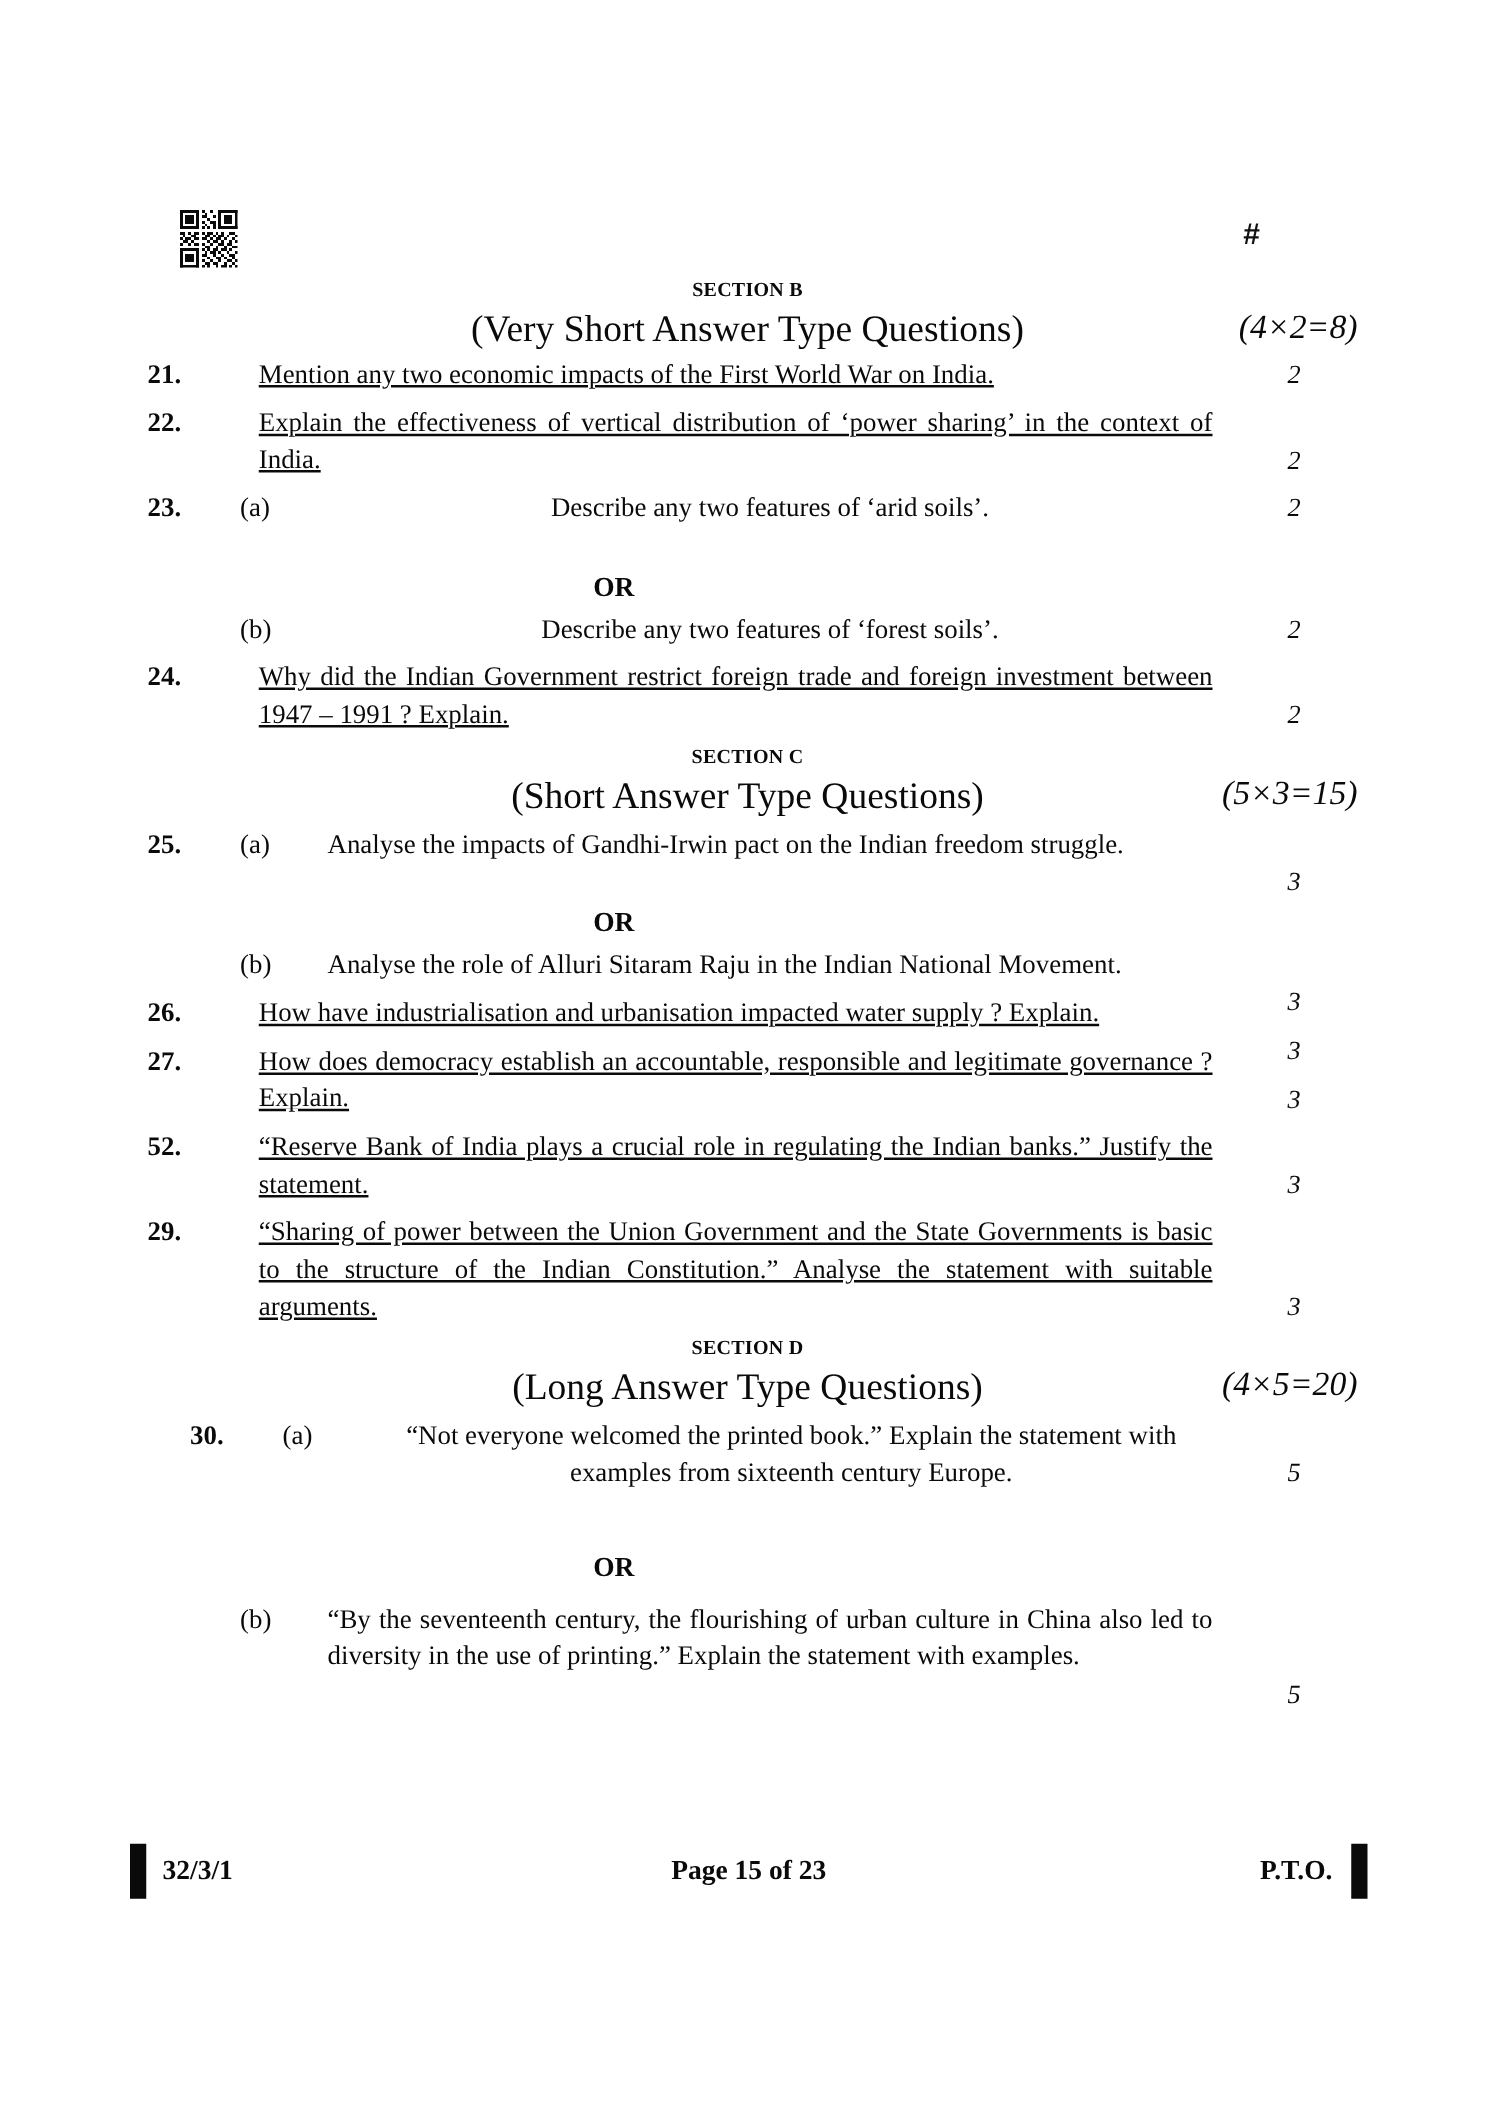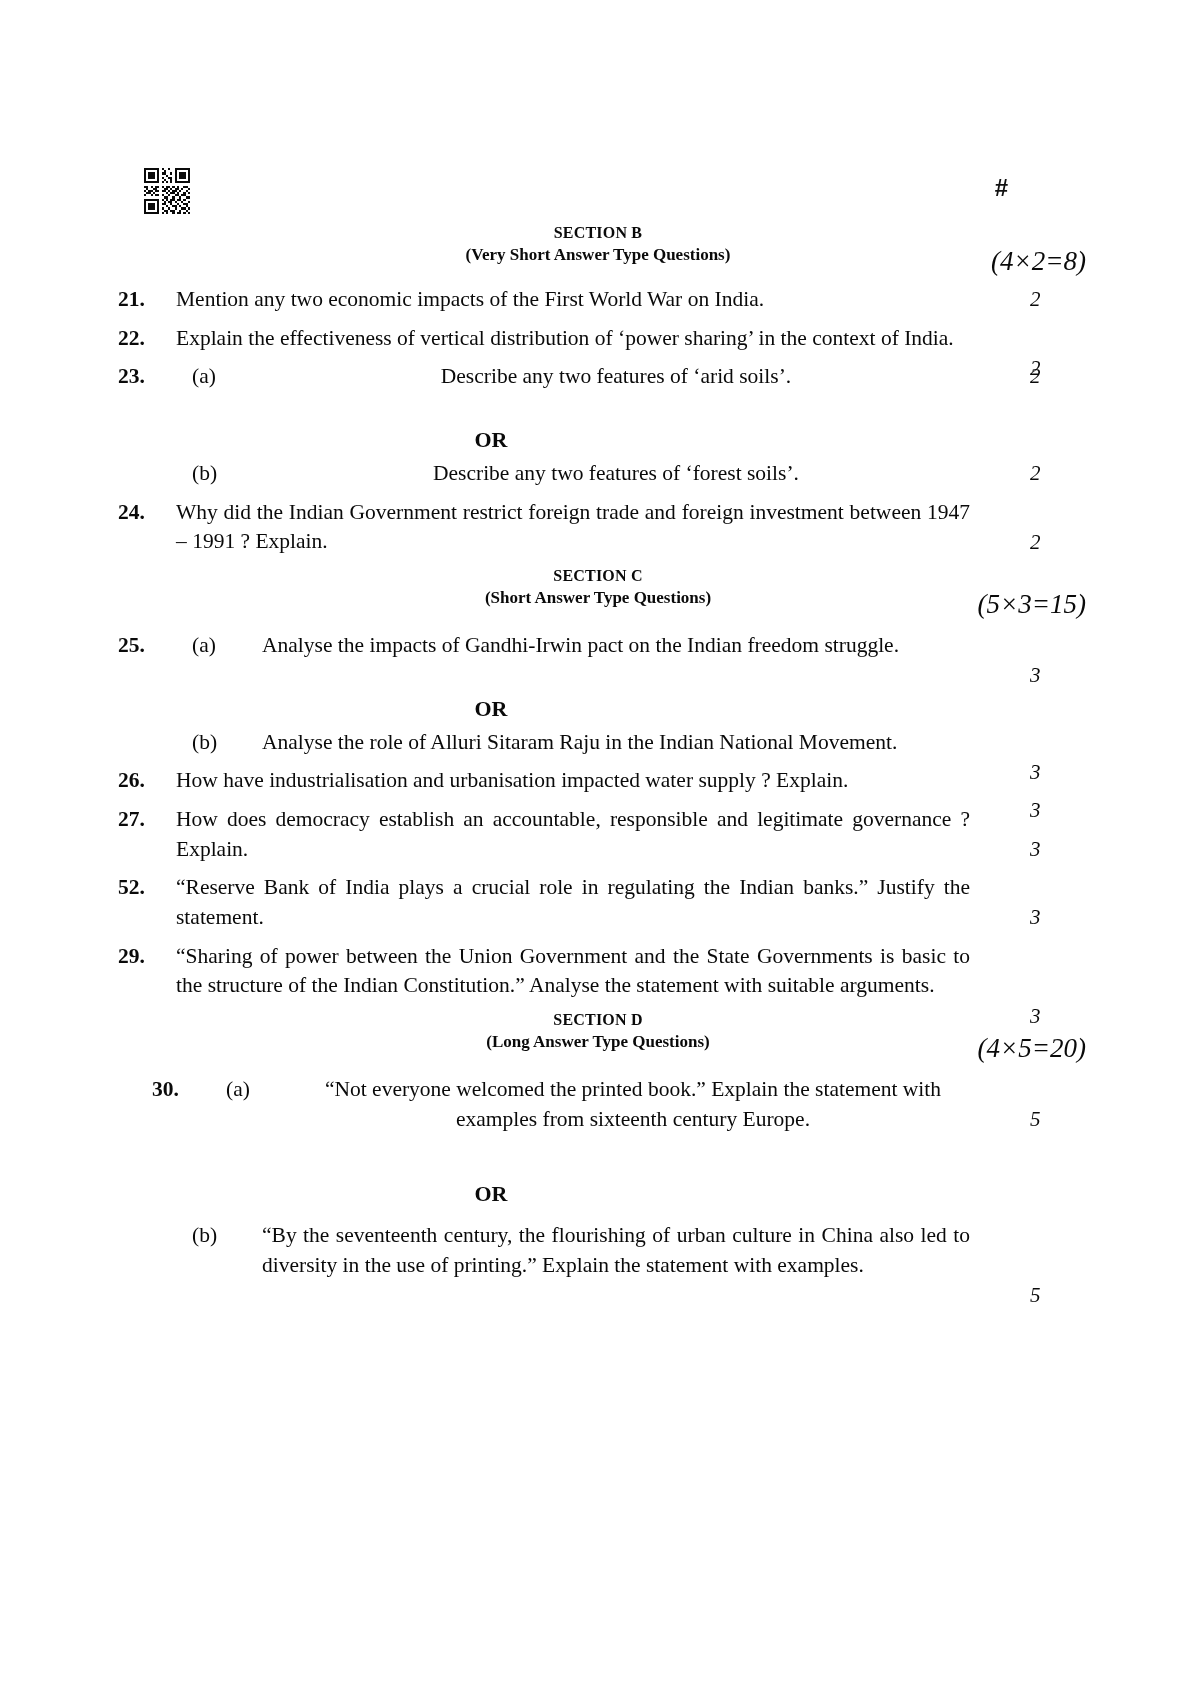--- a/index.html
+++ b/index.html
@@ -67,22 +67,22 @@
     padding: 0;
     line-height: 1.32;
   }
   .section-sub-row {
     position: relative;
     height: 32px;
     margin-top: 1px;
   }
   .section-sub {
     text-align: center;
-    font-weight: 700;
-    font-size: 17px;
+    font-weight: 400;
+    font-size: 30px;
     line-height: 1.32;
     padding-right: 0px;
   }
   .section-marks {
     position: absolute;
     right: -8px;
     top: 0;
     font-style: italic;
     font-size: 27px;
     line-height: 1.32;
@@ -98,24 +98,25 @@
   }
   .q-num {
     position: absolute;
     left: 0px;
     top: 0;
     width: 62px;
     font-weight: 700;
     font-size: 21.5px;
   }
   .q-body {
-    margin-left: 58px;
+    margin-left: 89px;
     margin-right: 108px;
     text-align: justify;
     text-justify: inter-word;
+    text-decoration: underline;
   }
   .q-body.nojust { text-align: left; }
 
   .sub {
     position: relative;
     margin-left: 74px;
     margin-right: 108px;
   }
   .sub-label {
     position: absolute;
@@ -432,14 +433,21 @@
     <div class="q" style="margin-top:2px;">
       <div class="sub">
         <span class="sub-label">(b)</span>
         <div class="sub-text">“By the seventeenth century, the flourishing of urban culture in China also led to diversity in the use of printing.” Explain the statement with examples.</div>
       </div>
       <span class="marks" style="top:60px;">5</span>
     </div>
 
   </div>
 
+  <div class="footer">
+    <div class="bar left"></div>
+    <div class="footer-code">32/3/1</div>
+    <div class="footer-page">Page 15 of 23</div>
+    <div class="footer-pto">P.T.O.</div>
+    <div class="bar right"></div>
+  </div>
 
 </div>
 
 </body></html>

